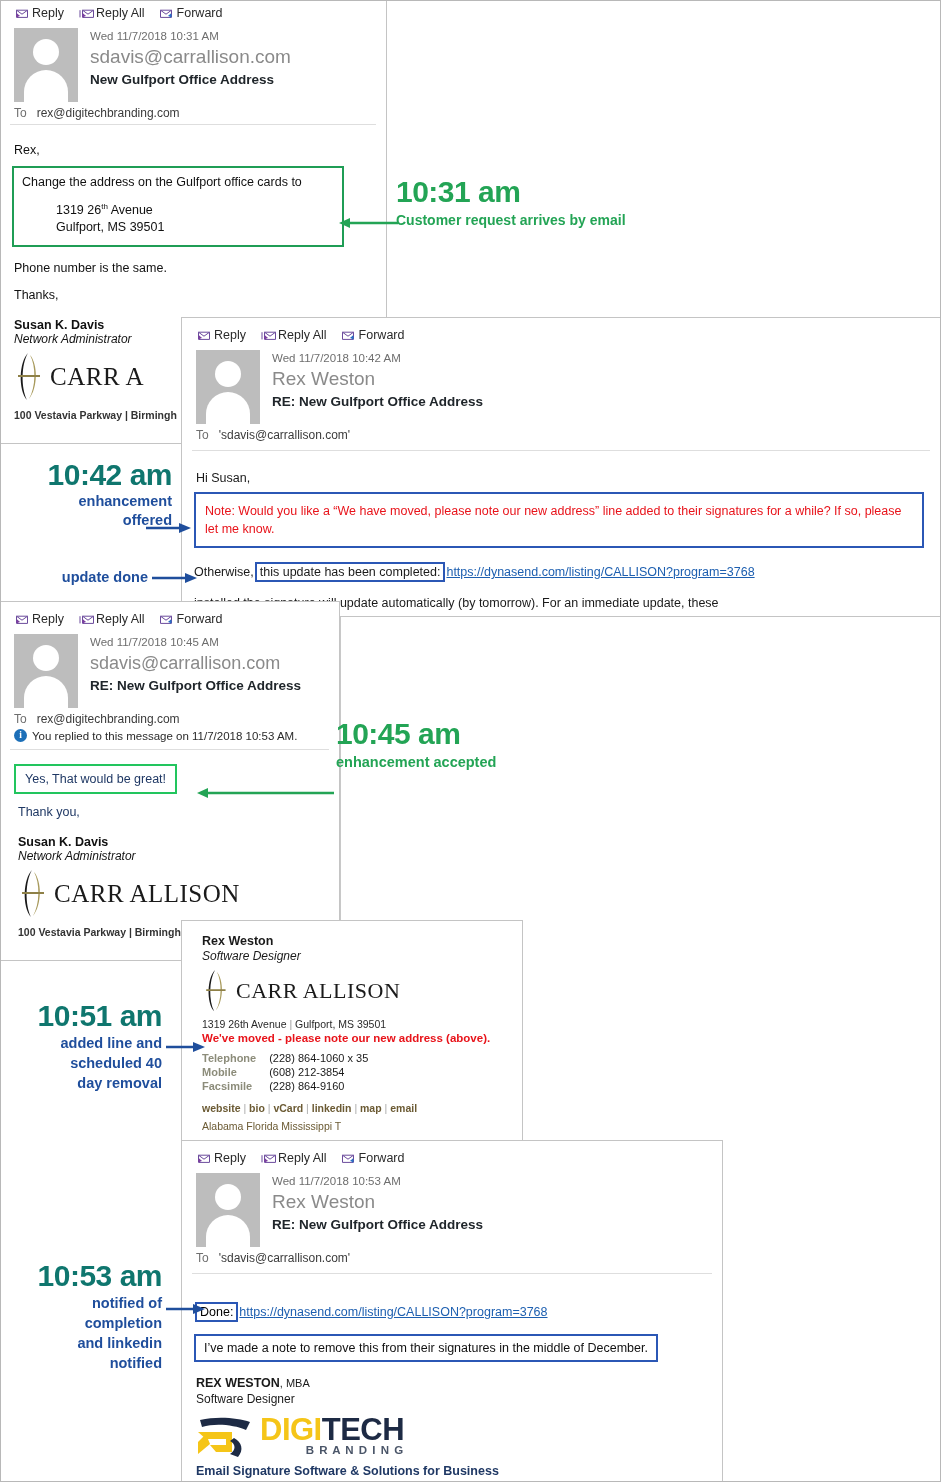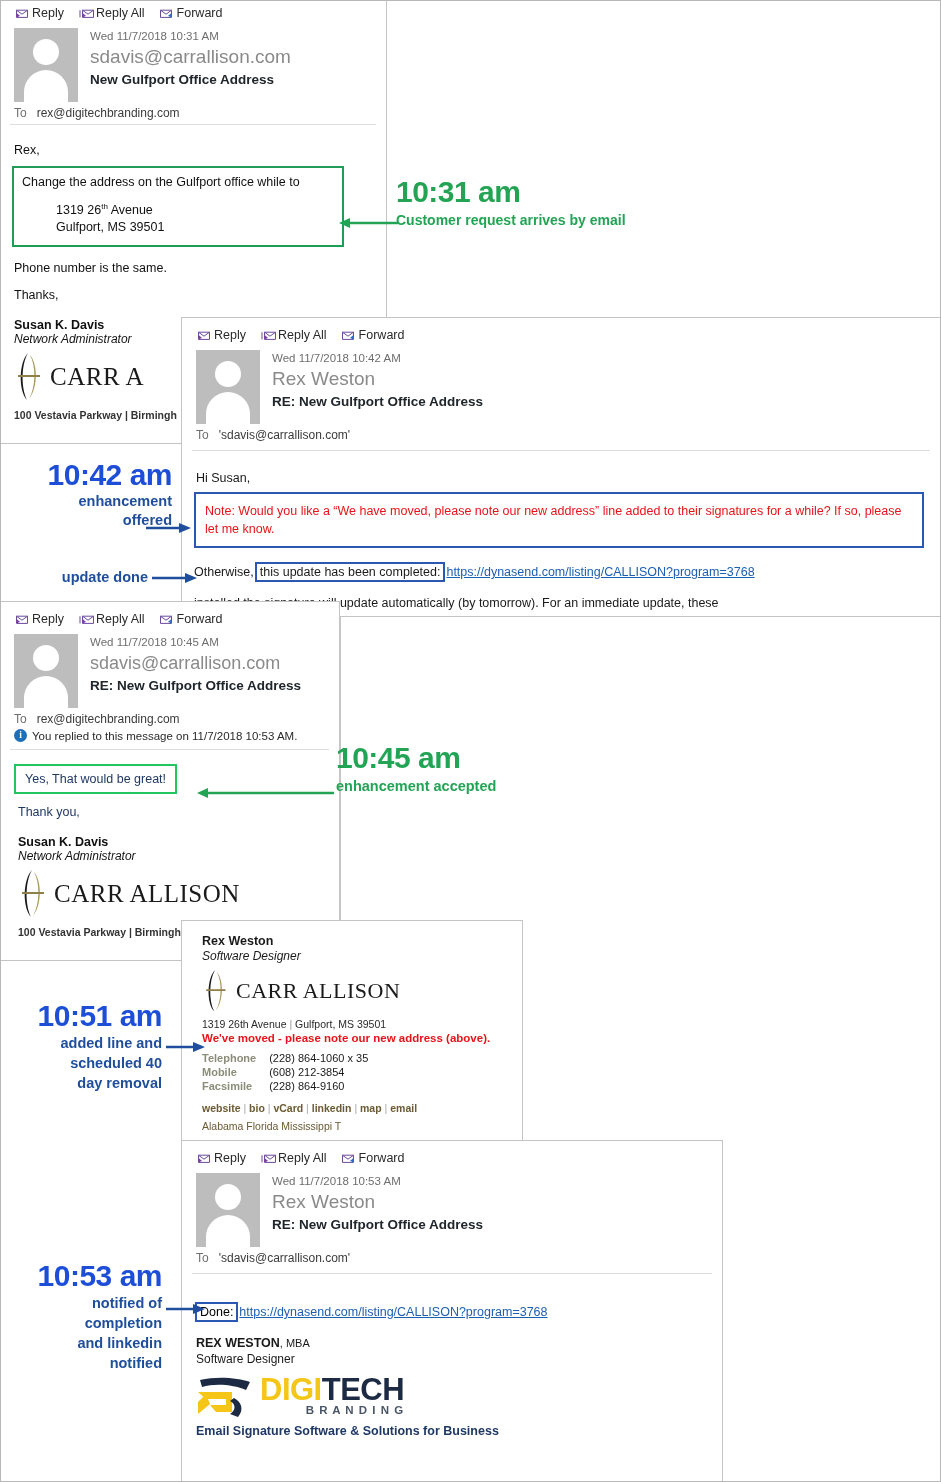--- a/index.html
+++ b/index.html
@@ -131,21 +131,21 @@
   .rexsig .n .mba{font-weight:normal;font-size:11px;}
   .rexsig .t{font-size:12px;color:#1a1a1a;margin-top:2px;}
   .digitech{margin:8px 0 0 14px;display:flex;align-items:flex-start;}
   .dt-tag{font-size:12.5px;font-weight:bold;color:#1f3864;margin:4px 0 16px 14px;}
 
   
   .anno{position:absolute;}
   .anno .time{font-weight:bold;letter-spacing:-.5px;}
   .g .time{color:#23a455;}
   .g .sub{color:#23a455;font-weight:bold;}
-  .b .time{color:#1d4ed8;}
+  .b .time{color:#0f766e;}
   .b .sub{color:#1f4e9c;font-weight:bold;}
   .arrow{position:absolute;}
   .vline{position:absolute;background:#c8c8c8;width:1px;}
 </style>
 </head>
 <body>
 
 <div class="page-border"></div>
 
 <div class="vline" style="left:386px;top:0px;height:318px;"></div>
@@ -199,21 +199,21 @@
     </div>
   </div>
   <div class="toline">
     <span class="tolabel">To</span>
     <span>rex@digitechbranding.com</span>
   </div>
   <div class="hsep"></div>
   <div style="padding-top:18px;">
     <div class="p1-greet">Rex,</div>
     <div class="greenbox">
-      <div class="l1">Change the address on the Gulfport office while to</div>
+      <div class="l1">Change the address on the Gulfport office cards to</div>
       <div class="addr">
         <div><span>1319 26</span><sup style="font-size:8px;">th</sup><span> Avenue</span></div>
         <div>Gulfport, MS  39501</div>
       </div>
     </div>
     <div class="p1-line" style="margin-top:14px;">Phone number is the same.</div>
     <div class="p1-line" style="margin-top:13px;">Thanks,</div>
     <div style="margin:16px 0 0 14px;">
       <div class="sig-name">Susan K. Davis</div>
       <div class="sig-title">Network Administrator</div>
@@ -387,21 +387,21 @@
           <path d="M16 3 C24 12, 24 36, 15 47 C22 35, 22 14, 16 3 Z" fill="#a89a5c"></path>
           <rect x="4" y="23" width="22" height="2" fill="#8e8047"></rect>
         </svg>
         <span class="carr-text">CARR ALLISON</span>
       </div>
       <div class="carr-addr">100 Vestavia Parkway | Birmingh</div>
     </div>
   </div>
 </div>
 
-<div class="anno g" style="left:336px;top:741px;">
+<div class="anno g" style="left:336px;top:717px;">
   <div class="time" style="font-size:30px;line-height:34px;">10:45 am</div>
   <div class="sub" style="font-size:14.5px;line-height:19px;margin-top:2px;">enhancement accepted</div>
 </div>
 <svg class="arrow" style="left:196px;top:786px;" width="140" height="14">
   <line x1="138" y1="7" x2="10" y2="7" stroke="#23a455" stroke-width="2.5"></line>
   <path d="M1 7 L12 2 L12 12 Z" fill="#23a455"></path>
 </svg>
 
 <div class="panel" id="panel4">
   <div class="card-pad">
@@ -506,20 +506,21 @@
   <div class="toline">
     <span class="tolabel">To</span>
     <span>'sdavis@carrallison.com'</span>
   </div>
   <div class="hsep" style="margin-top:6px;"></div>
   <div style="padding-top:12px;">
     <div class="done-row">
       <span class="inlinebox">Done:</span>
       <span class="link">https://dynasend.com/listing/CALLISON?program=3768</span>
     </div>
+    <div class="notebox">I’ve made a note to remove this from their signatures in the middle of December.</div>
     <div class="rexsig">
       <div class="n"><span>REX WESTON</span><span class="mba">, MBA</span></div>
       <div class="t">Software Designer</div>
     </div>
     <div class="digitech">
       <svg width="58" height="46" viewBox="0 0 58 46">
         <path d="M4 6 C22 2, 42 4, 54 8 L50 16 C38 11, 20 9, 6 13 Z" fill="#1d2a44"></path>
         <path d="M2 18 h34 v20 h-16 l-6 -7 h16 v-6 h-20 z" fill="#f5c518"></path>
         <path d="M10 20 L2 28 L2 40 L14 30 Z" fill="#f5c518"></path>
         <path d="M38 24 C46 28, 48 36, 42 43 L34 40 C40 36, 40 30, 34 27 Z" fill="#1d2a44"></path>

